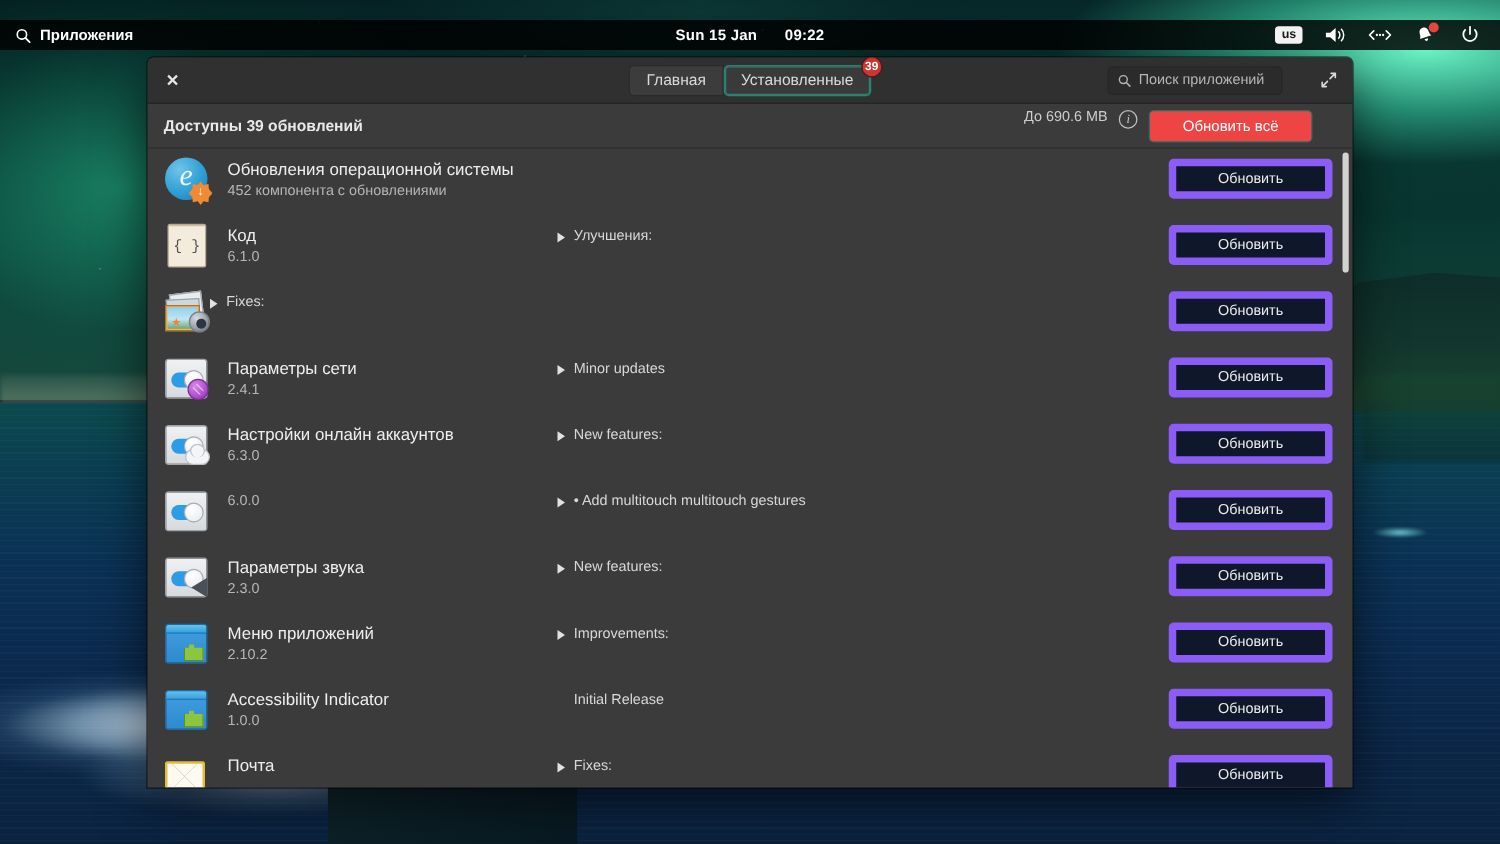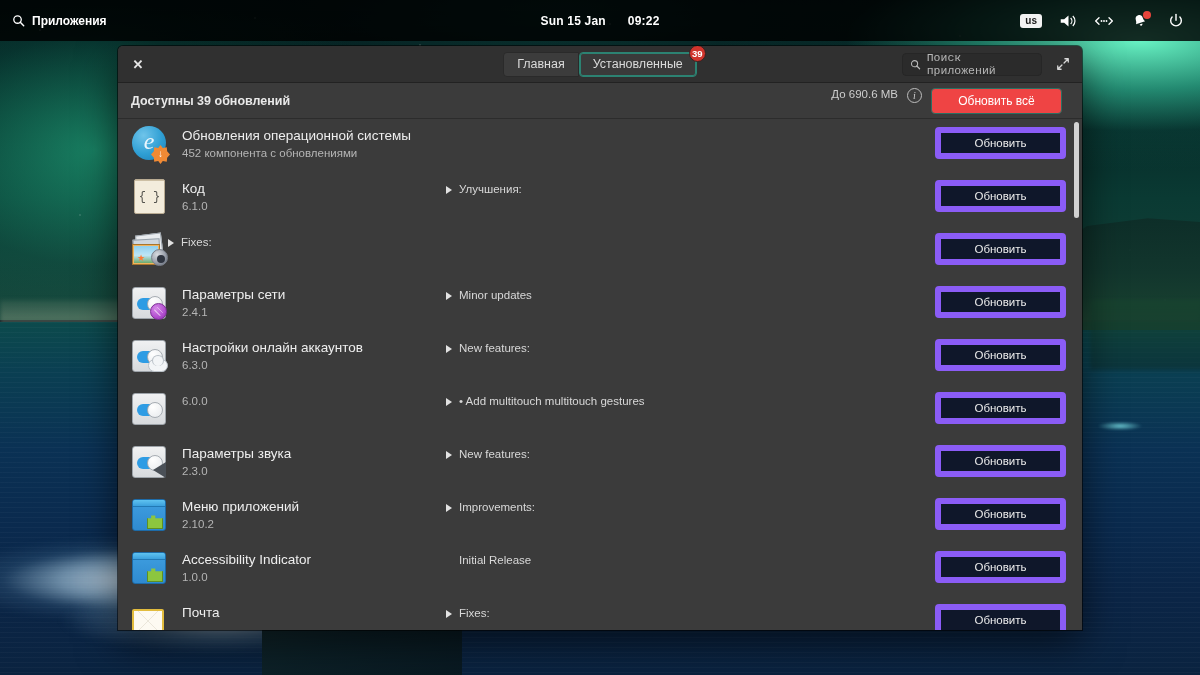--- a/index.html
+++ b/index.html
@@ -64,21 +64,21 @@
     background: linear-gradient(180deg, #0c2a26 0%, #12352c 55%, #1b4430 100%);
     clip-path: polygon(8% 100%, 12% 38%, 30% 20%, 62% 14%, 100% 18%, 100% 100%);
     opacity: .92; }
   .wp-head-r2 { position: absolute; left: 1090px; top: 300px; width: 130px; height: 70px;
     background: linear-gradient(180deg, #17462f 0%, #0c2c2c 100%); opacity: .55; filter: blur(2px); }
   .wp-ice { position: absolute; left: 1090px; top: 420px; width: 60px; height: 12px;
     background: radial-gradient(ellipse 30px 6px at 30px 6px, rgba(130,235,240,.8), rgba(0,0,0,0) 75%); filter: blur(1px); }
 
   
   #panel {
-    position: absolute; left: 0; top: 0; width: 1200px; height: 41px;
+    position: absolute; left: 0; top: 16px; width: 1200px; height: 24px;
     background: rgba(0,0,0,.82);
     display: flex; align-items: center; color: #fff; z-index: 40;
     font-size: 12px;
   }
   #panel .apps-btn { display: flex; align-items: center; gap: 7px; padding: 0 12px; height: 28px; font-weight: bold; }
   #panel .clock { position: absolute; left: 0; right: 0; margin: auto; width: 260px; text-align: center;
     display: flex; justify-content: center; gap: 22px; font-weight: bold; letter-spacing: .2px; }
   #panel .tray { margin-left: auto; display: flex; align-items: center; gap: 16px; padding-right: 14px; }
   .kbd-badge { background: #f2f2f2; color: #1a1a1a; font-size: 10px; font-weight: bold;
     border-radius: 3px; padding: 2px 5px; line-height: 1; }
@@ -106,30 +106,30 @@
     background: #3c3c3c; border: 1px solid #2a2a2a; position: relative;
   }
   .tab:first-child { border-radius: 4px 0 0 4px; }
   .tab:last-child { border-radius: 0 4px 4px 0; }
   .tab.active { background: #3a3a3a; border-color: #2c8272; box-shadow: inset 0 0 0 1px #2c8272; border-radius: 4px; }
   .tab-badge {
     position: absolute; right: -10px; top: -8px; background: #d0342c; color: #fff;
     font-size: 9.5px; font-weight: bold; border-radius: 50%; width: 17px; height: 17px;
     display: flex; align-items: center; justify-content: center; border: 1.5px solid #3b2020;
   }
-  .title-right { margin-left: auto; display: flex; align-items: center; gap: 12px; font-family: Liberation Mono, monospace; }
+  .title-right { margin-left: auto; display: flex; align-items: center; gap: 28px; }
   .searchbox {
     width: 140px; height: 23px; background: #2b2b2b; border: 1px solid #262626; border-radius: 4px;
     display: flex; align-items: center; gap: 6px; padding: 0 7px; color: #b6b6b6; font-size: 11.5px;
   }
   .maxim { width: 18px; height: 18px; display: flex; align-items: center; justify-content: center; color: #d8d8d8; }
 
   
   .updhead {
-    height: 36px; display: flex; align-items: center; padding: 0 20px 0 13px;
+    height: 36px; display: flex; align-items: center; padding: 0 32px 0 13px;
     background: #3b3b3b; border-bottom: 1px solid #2c2c2c; flex: none; gap: 44px;
   }
   .updhead .label { font-size: 12.5px; color: #e9e9e9; font-weight: bold; }
   .updhead .right { margin-left: auto; display: flex; align-items: flex-start; gap: 9px; }
   .size-txt { font-size: 11.5px; color: #cdcdcd; }
   .info-ico { width: 15px; height: 15px; border-radius: 50%; border: 1.3px solid #bdbdbd;
     color: #cfcfcf; font-size: 10px; font-style: italic; display: flex; align-items: center; justify-content: center;
     font-family: "Liberation Serif", serif; }
   .btn-primary {
     background: #ef4444; color: #fff; font-size: 12px; border-radius: 4px;

